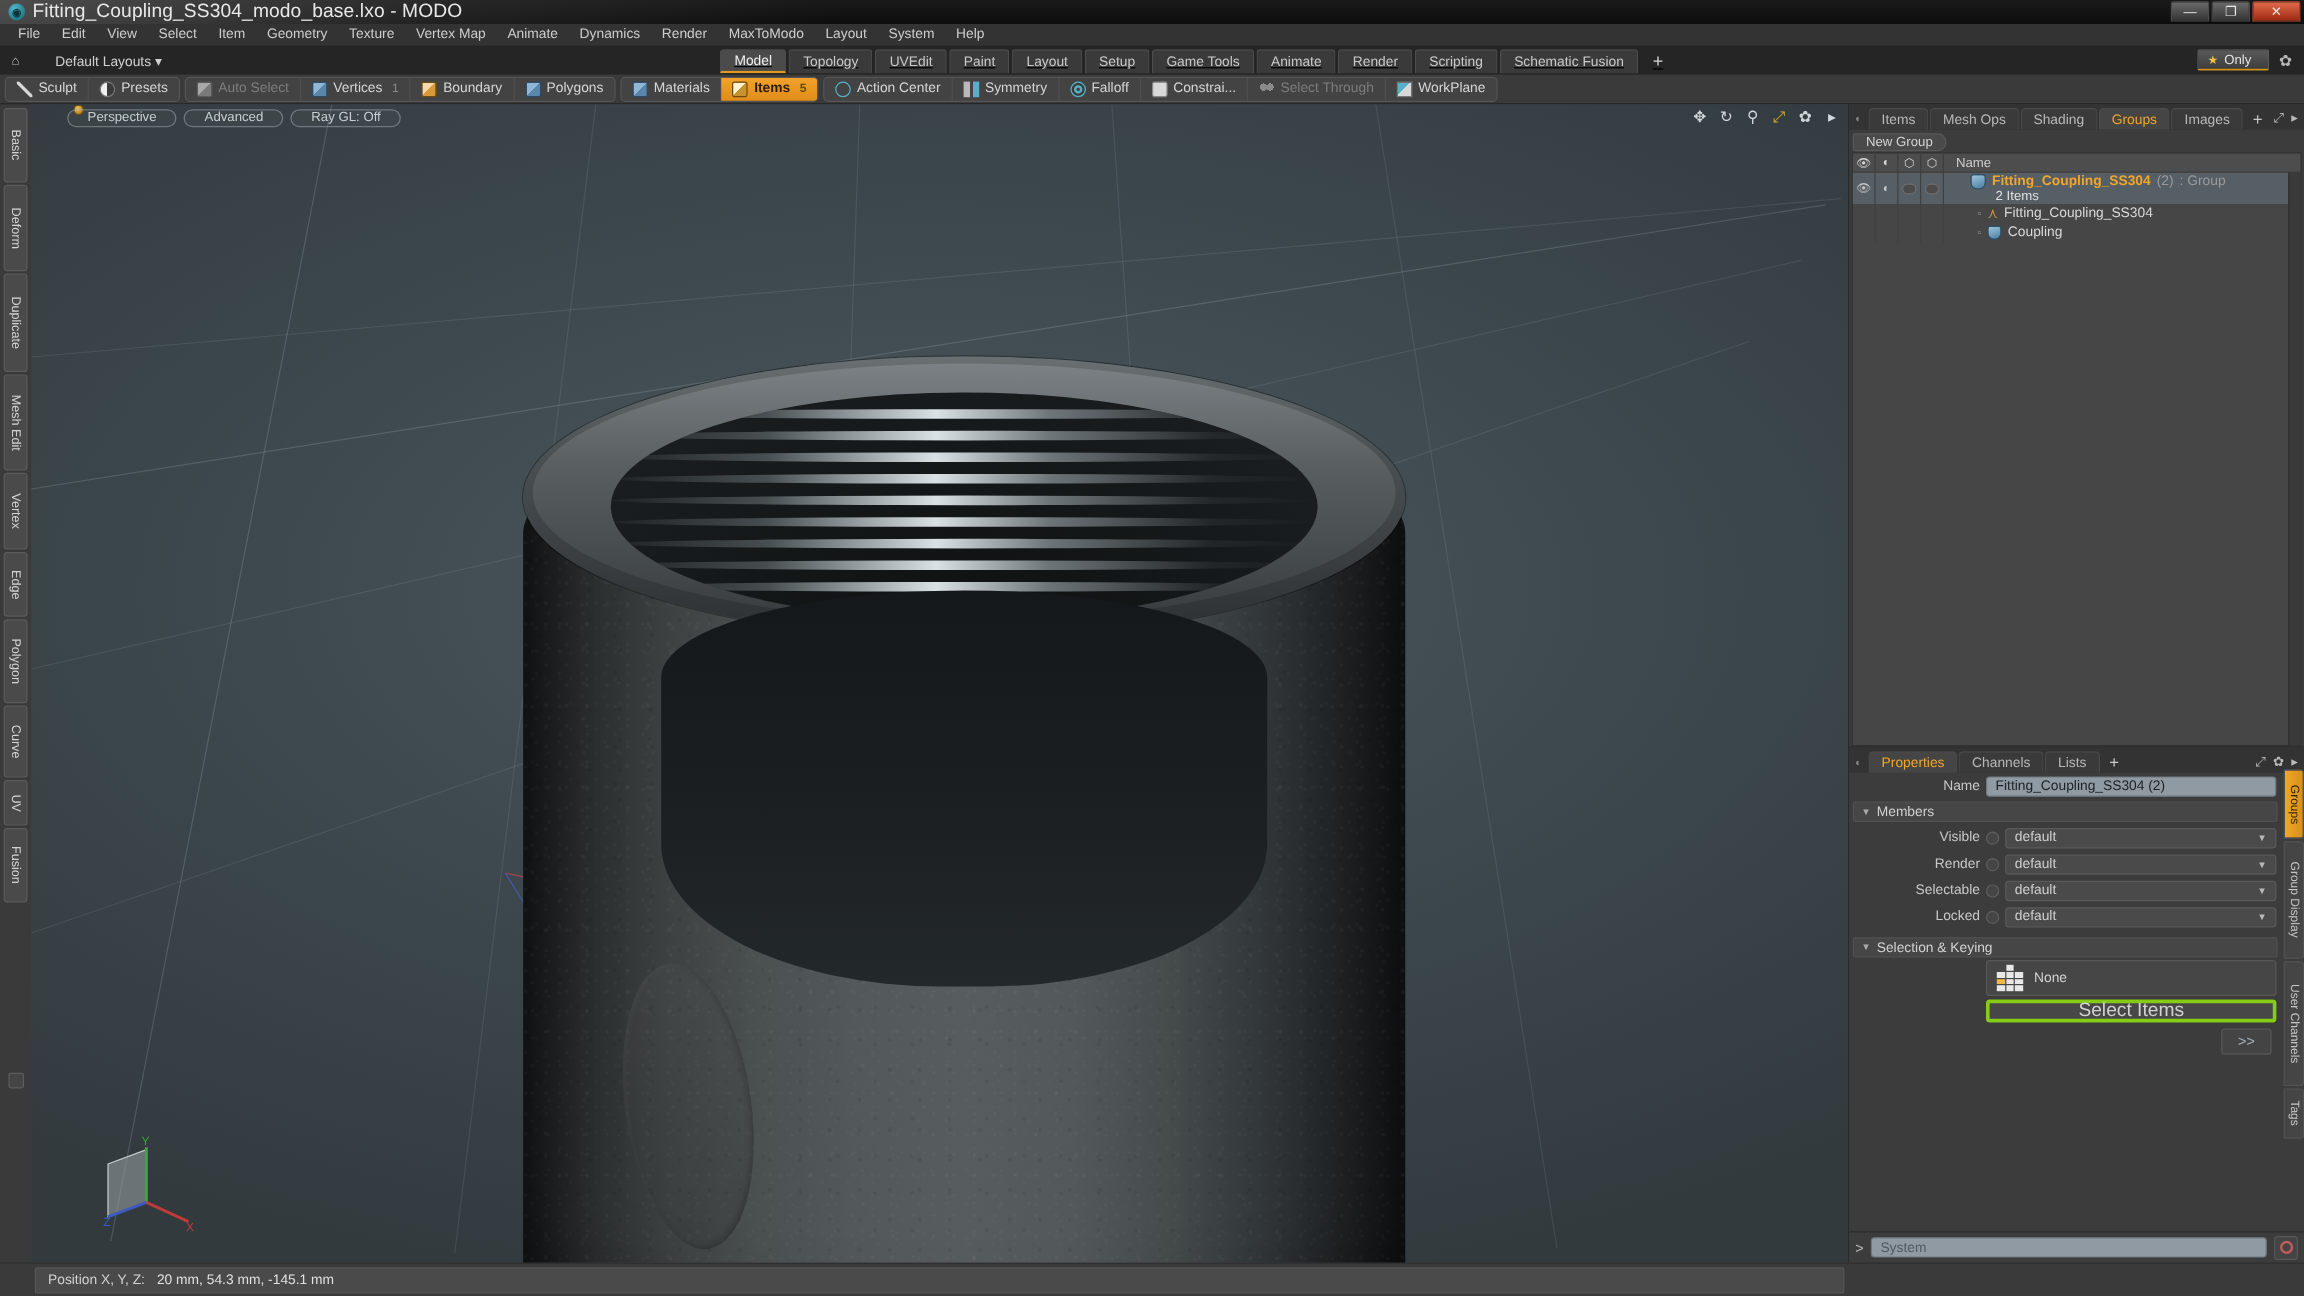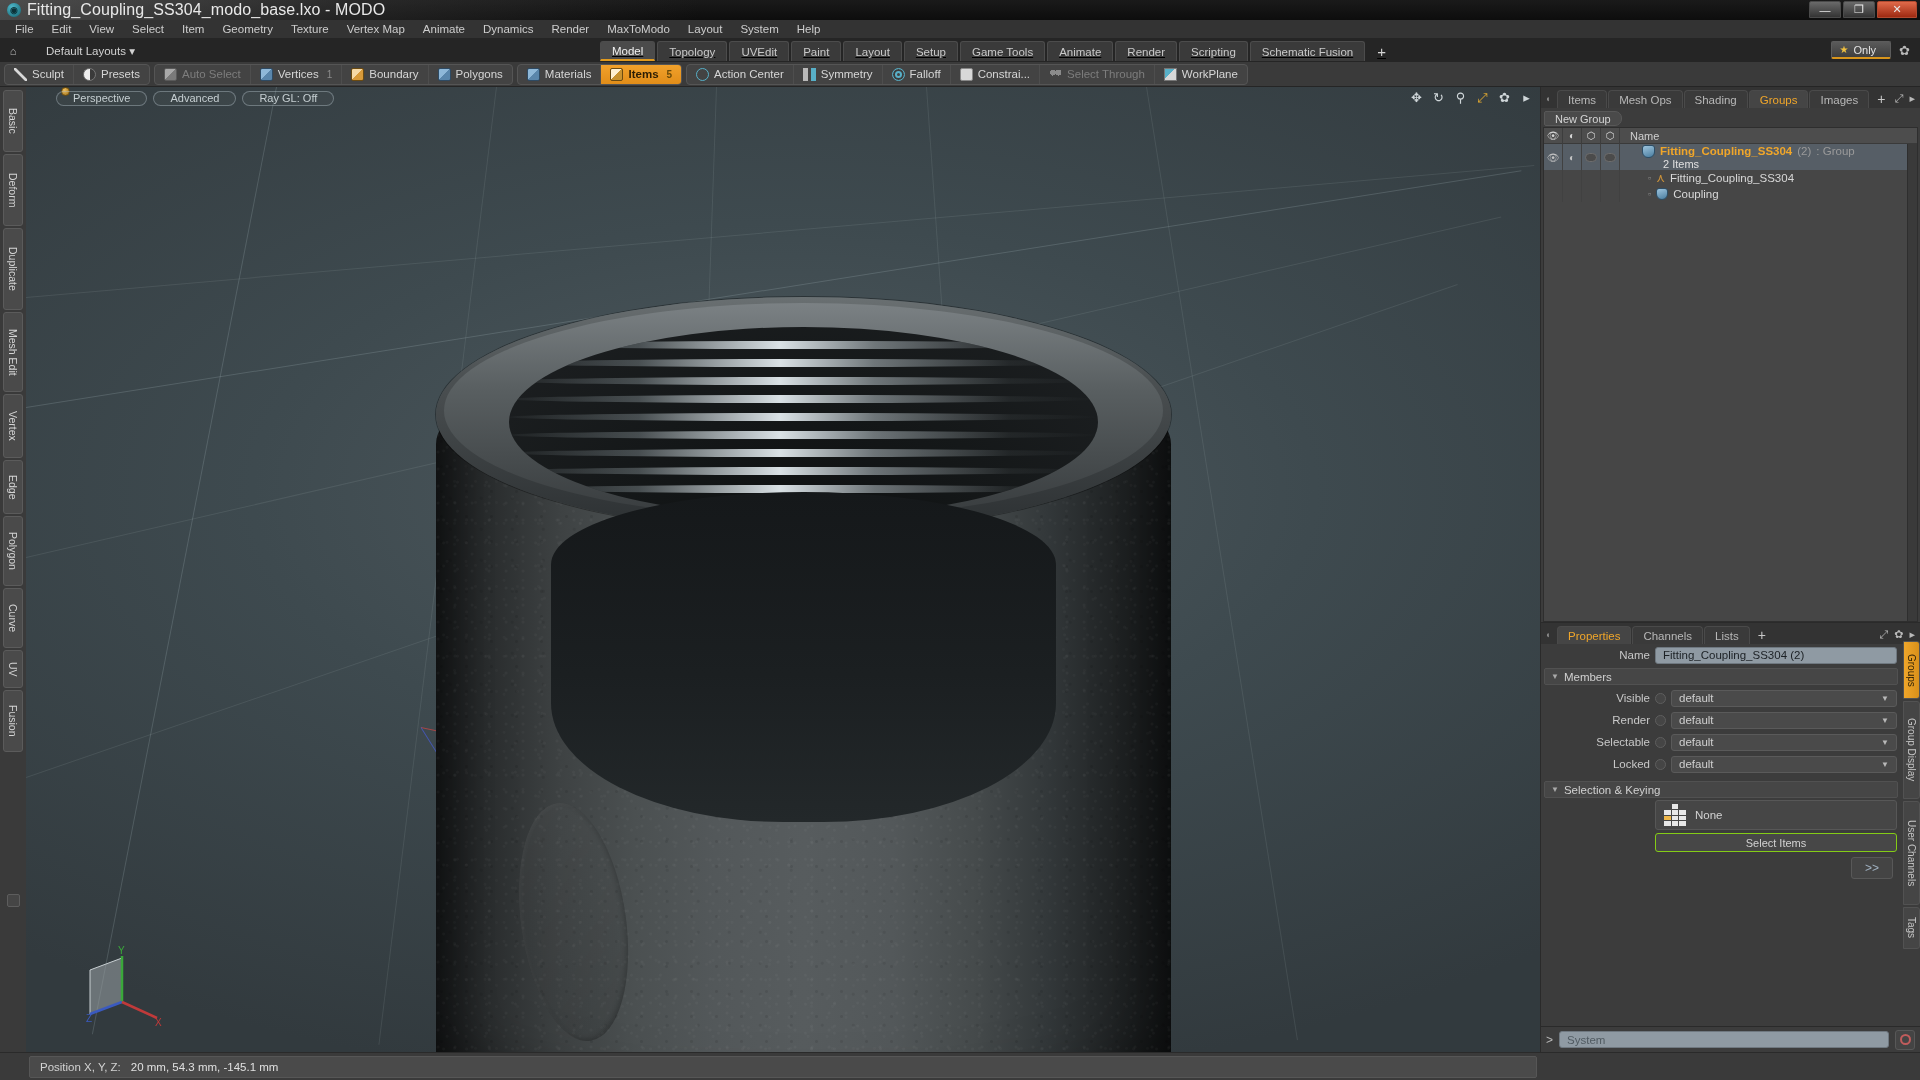--- a/index.html
+++ b/index.html
@@ -216,22 +216,22 @@
   .tri{ font-size:8px; color:#a8a8a8; }
   #sel-box{ margin:2px 4px 0 114px; height:30px; background:#464646;
     border:1px solid #575757; border-radius:3px; display:flex;align-items:center;
     gap:9px; padding-left:8px; font-size:11.5px; color:#d2d2d2; position:relative;}
   #dotgrid{ width:22px; height:22px; display:grid; grid-template-columns:repeat(3,1fr);
     grid-template-rows:repeat(4,1fr); gap:1px;}
   #dotgrid i{ background:#e8e8e8; display:block; }
   #dotgrid i.amber{ background:#f0b84a;}
   #dotgrid i.off{ background:transparent;}
   #selitems{ margin:3px 4px 0 114px; height:19px; background:#474747;
-    border:1px solid #84cc16; border-radius:3px; display:flex;align-items:center;
-    justify-content:center; font-size:11px; color:#d2d2d2;}
+    border:3px solid #84cc16; border-radius:3px; display:flex;align-items:center;
+    justify-content:center; font-size:16px; color:#d2d2d2;}
   #arrowbtn{ margin:5px 4px 0 auto; width:42px;height:22px; background:#444;
     border:1px solid #585858;border-radius:3px;display:flex;align-items:center;
     justify-content:center;color:#9fb0c0;font-size:12px;}
   #side-tabs{ position:absolute; right:0; top:0; width:17px; height:100%;
     display:flex; flex-direction:column; padding-top:18px;}
   .stab{ width:17px; background:#454545; border:1px solid #525252;
     border-radius:0 3px 3px 0; margin-bottom:2px; color:#c6c6c6; font-size:10px;
     writing-mode:vertical-rl; display:flex;align-items:center;justify-content:center;
     padding:6px 0;}
   .stab.active{ background:linear-gradient(90deg,#f0a62a,#d8901a); color:#2c1f06;}

